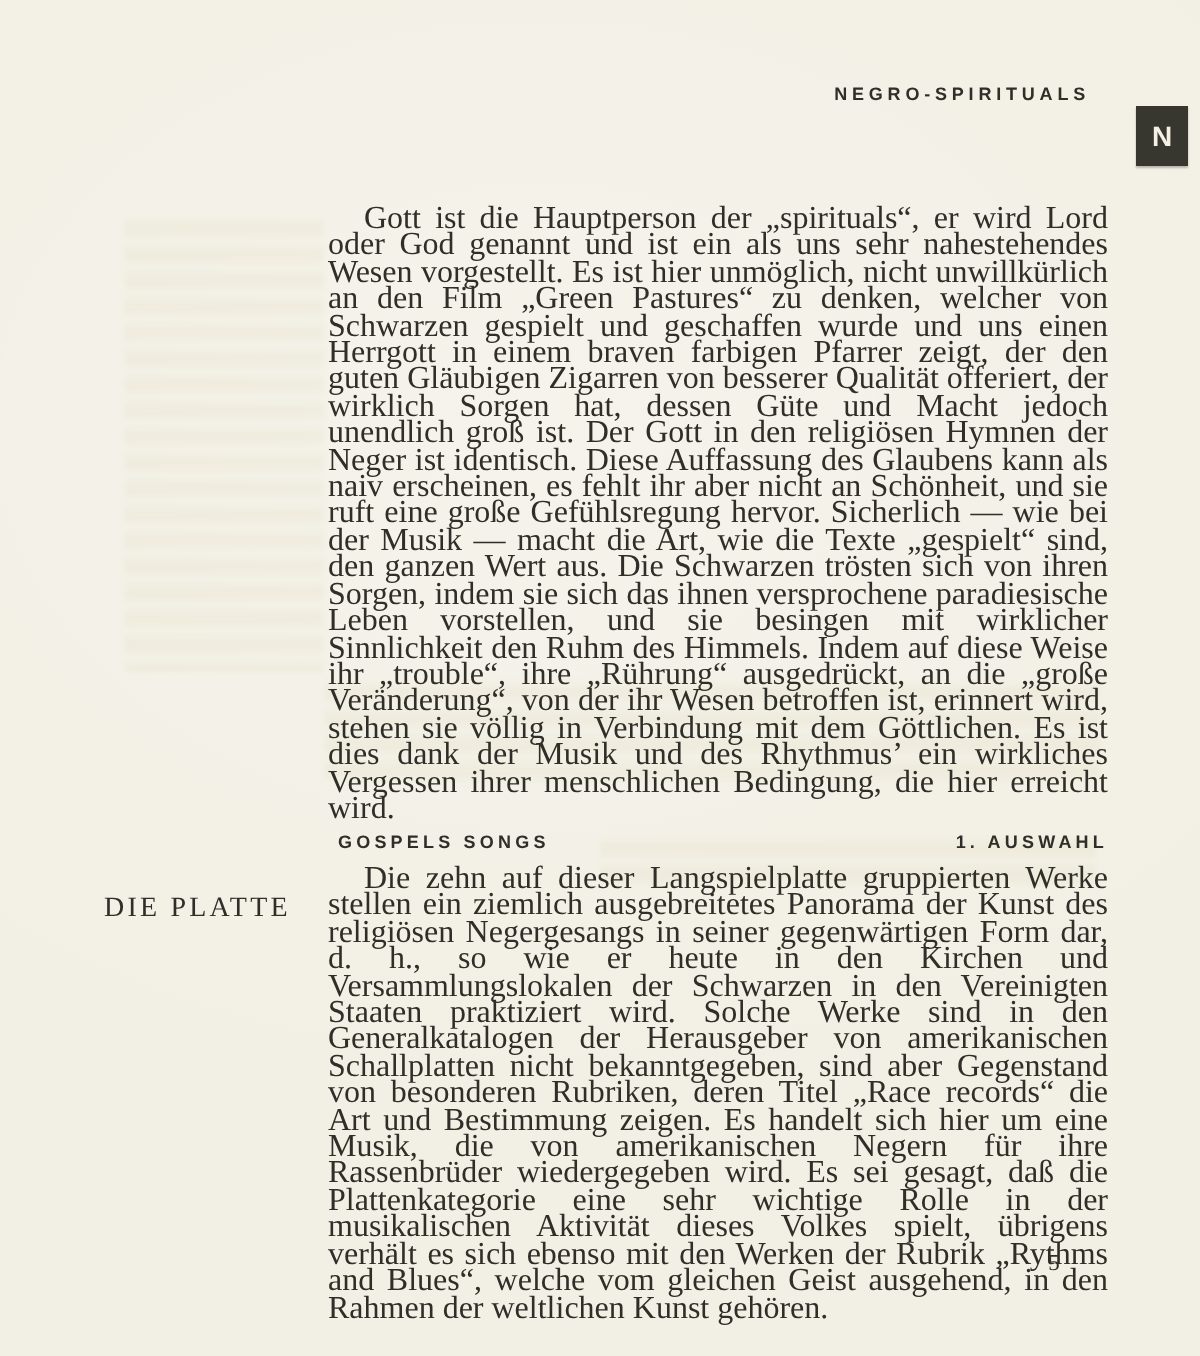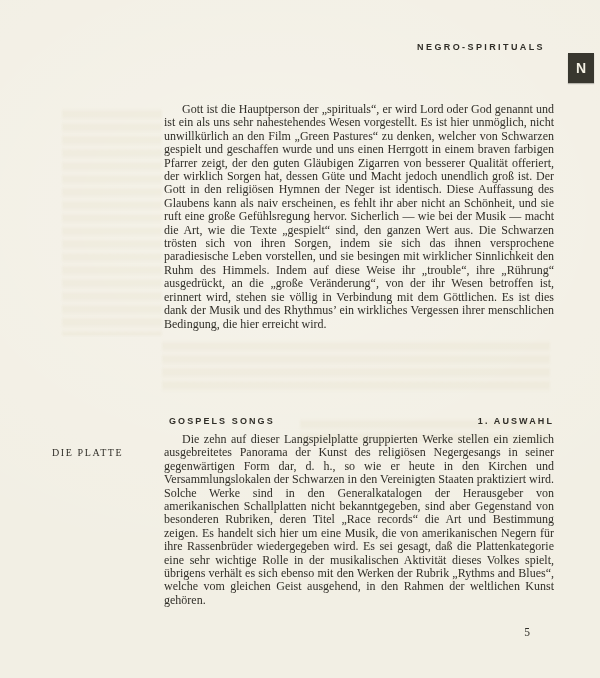--- a/index.html
+++ b/index.html
@@ -66,21 +66,21 @@
     font-family: "Liberation Sans", sans-serif;
     font-size: 14px; font-weight: bold;
     color: var(--tab-text);
     line-height: 1;
   }
 
   .para {
     position: absolute;
     left: 164px; width: 390px;
     margin: 0;
-    font-size: 12px;
+    font-size: 16px;
     line-height: 13.4px;
     text-align: justify;
     text-indent: 18px;
     hyphens: auto;
     -webkit-hyphens: auto;
     color: var(--ink);
   }
   .para-1 { top: 103px; }
   .para-2 { top: 433px; }
 
@@ -93,21 +93,21 @@
     color: var(--ink);
     white-space: nowrap;
   }
   .heading-row .left  { letter-spacing: 2.1px; margin-left: 5px; }
   .heading-row .right { letter-spacing: 2.1px; }
 
   .margin-label {
     position: absolute;
     left: 52px; top: 447px;
     font-family: "Liberation Serif", serif;
-    font-size: 10px;
+    font-size: 14px;
     letter-spacing: 1.6px;
     text-transform: uppercase;
     color: var(--ink);
     white-space: nowrap;
   }
 
   .page-number {
     position: absolute;
     left: 520px; top: 626px;
     width: 14px;

